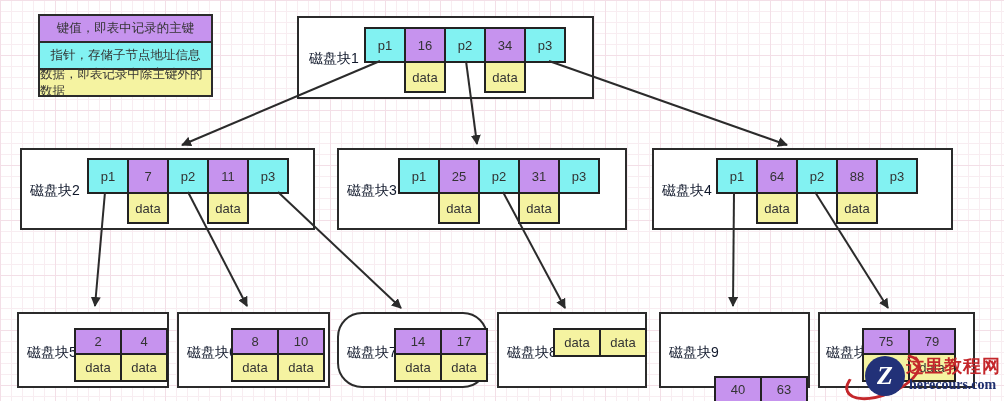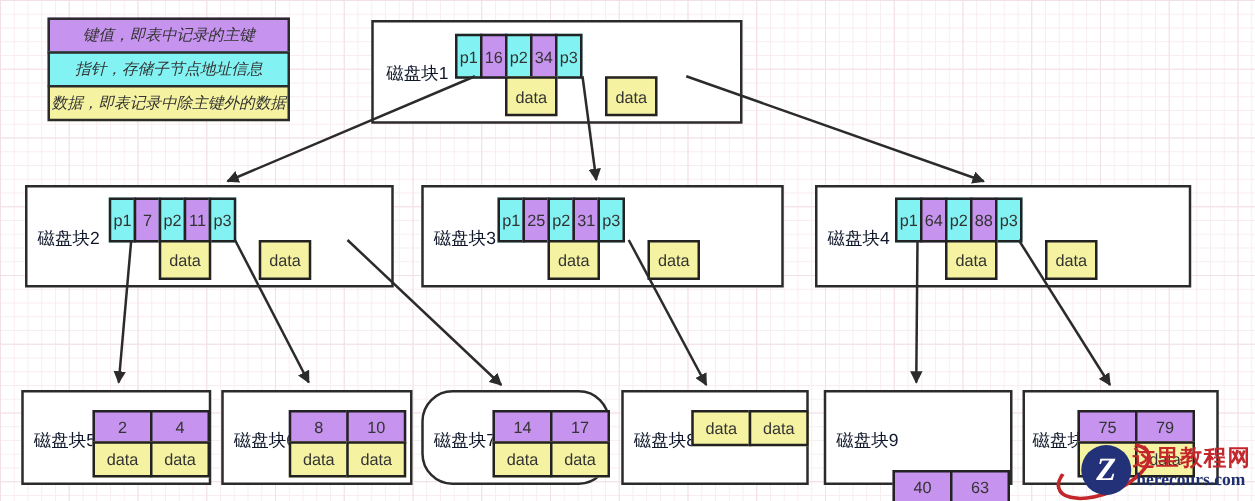--- a/index.html
+++ b/index.html
@@ -11,36 +11,36 @@
       linear-gradient(90deg, #f3dfe7 1px, transparent 1px),
       linear-gradient(#f8edf1 1px, transparent 1px),
       linear-gradient(90deg, #f8edf1 1px, transparent 1px);
     background-size:55px 55px,55px 55px,11px 11px,11px 11px;
     font-family:"Liberation Sans","DejaVu Sans",sans-serif;
     color:#333;
   }
   .box{position:absolute;background:#fff;border:2px solid #2b2b2b;box-sizing:border-box;}
   .blabel{position:absolute;font-size:14px;color:#0f172a;white-space:nowrap;}
   .cellrow{position:absolute;display:flex;}
-  .cell{width:22px;height:36px;border:2px solid #222;box-sizing:border-box;
+  .cell{width:42px;height:36px;border:2px solid #222;box-sizing:border-box;
         display:flex;align-items:center;justify-content:center;font-size:13px;color:#333;}
   .cell + .cell{margin-left:-2px;text-align:right;}
   .cyan{background:#82f2f2;}
   .purple{background:#c693ee;}
   .yellow{background:#f5f3a1;}
   .datacell{position:absolute;width:42px;height:32px;border:2px solid #222;box-sizing:border-box;
         background:#f5f3a1;display:flex;align-items:center;justify-content:center;font-size:13px;}
   .leafgrid{position:absolute;}
   .lrow{display:flex;}
   .lrow + .lrow{margin-top:-2px;}
   .lcell{width:48px;height:27px;border:2px solid #222;box-sizing:border-box;
         display:flex;align-items:center;justify-content:center;font-size:13px;}
   .lcell + .lcell{margin-left:-2px;}
   .lcell.d{height:29px;}
-  .legend{position:absolute;left:38px;top:14px;width:194px;font-style:italic;}
+  .legend{position:absolute;left:38px;top:14px;width:175px;}
   .legend-row{height:29px;border:2px solid #2b2b2b;box-sizing:border-box;
         display:flex;align-items:center;justify-content:center;font-size:12.5px;color:#333;}
   .legend-row + .legend-row{margin-top:-2px;}
   svg.arrows{position:absolute;left:0;top:0;pointer-events:none;}
   .watermark{position:absolute;left:840px;top:351px;width:164px;height:50px;}
   .orbit{position:absolute;left:3px;top:7px;width:80px;height:38px;border:3px solid #c4272b;
         border-radius:50%;transform:rotate(-22deg);border-top-color:transparent;box-sizing:border-box;}
   .zcircle{position:absolute;left:25px;top:5px;width:40px;height:40px;border-radius:50%;
         background:#223178;color:#fff;display:flex;align-items:center;justify-content:center;
         font-family:"Liberation Serif","DejaVu Serif",serif;font-style:italic;font-weight:bold;font-size:26px;}

